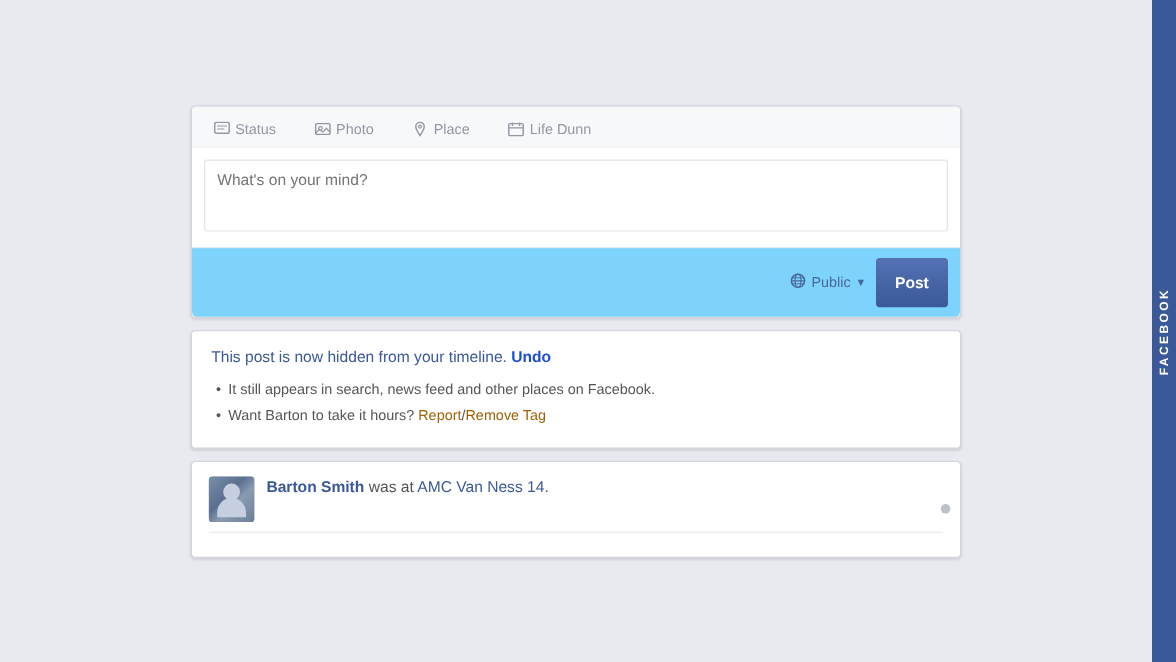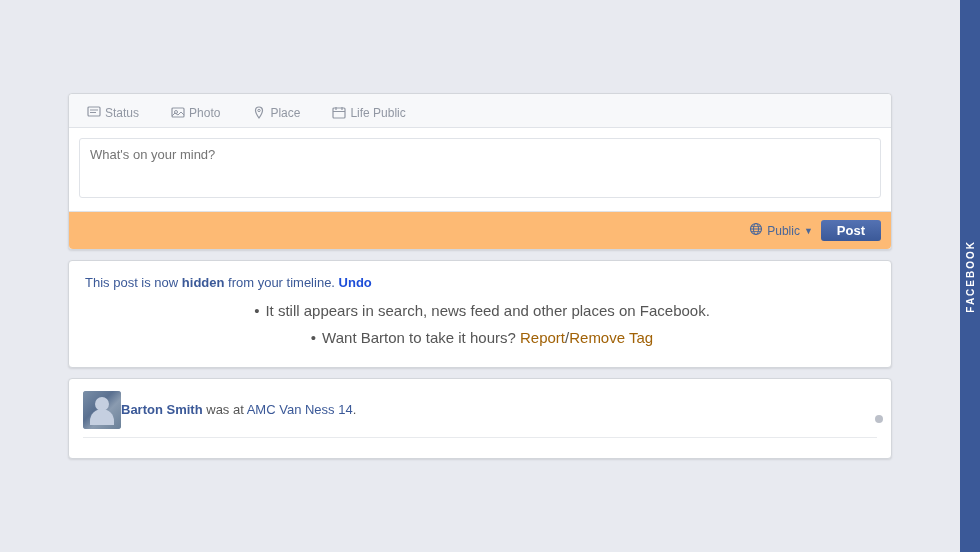--- a/index.html
+++ b/index.html
@@ -33,21 +33,21 @@
       color: white;
       font-size: 10px;
       font-weight: bold;
       letter-spacing: 2px;
       writing-mode: vertical-rl;
       text-orientation: mixed;
       transform: rotate(180deg);
     }
 
     .main-content {
-      width: 824px;
+      width: 642px;
       display: flex;
       flex-direction: column;
       gap: 10px;
       margin-right: 20px;
     }
 
     
     .composer-card {
       background: white;
       border: 1px solid #d3d6db;
@@ -98,21 +98,21 @@
       outline: none;
       font-family: inherit;
     }
 
     .composer-footer {
       display: flex;
       align-items: center;
       justify-content: flex-end;
       gap: 8px;
       padding: 8px 10px;
-      background: #fdba74;
+      background: #7dd3fc;
       border-top: 1px solid #e0e3e8;
       border-radius: 0 0 4px 4px;
     }
 
     .public-selector {
       display: flex;
       align-items: center;
       gap: 4px;
       color: #4a6799;
       font-size: 12px;
@@ -123,21 +123,21 @@
       width: 14px;
       height: 14px;
     }
 
     .post-button {
       background: #4c69ba;
       background: linear-gradient(#5472b3, #3b5998);
       color: white;
       border: none;
       border-radius: 3px;
-      padding: 3px 16px;
+      padding: 13px 16px;
       font-size: 13px;
       font-weight: bold;
       cursor: pointer;
     }
 
     
     .hidden-notification {
       background: white;
       border: 1px solid #d3d6db;
       border-radius: 4px;
@@ -161,24 +161,23 @@
     .hidden-bullets {
       list-style: none;
       padding-left: 4px;
     }
 
     .hidden-bullets li {
       display: flex;
       align-items: flex-start;
       gap: 6px;
       color: #555;
-      font-size: 15px;
+      font-size: 12px;
       margin-bottom: 4px;
       line-height: 1.5;
-      justify-content: center;
     }
 
     .hidden-bullets li::before {
       content: "•";
       color: #555;
       flex-shrink: 0;
     }
 
     .hidden-bullets a {
       color: #a16207;
@@ -190,21 +189,22 @@
       background: white;
       border: 1px solid #d3d6db;
       border-radius: 4px;
       box-shadow: 0 1px 2px rgba(0,0,0,0.1);
       padding: 12px 14px;
       position: relative;
     }
 
     .post-header {
       display: flex;
-      align-items: center;
+      align-items: flex-start;
+      gap: 10px;
       margin-bottom: 8px;
     }
 
     .avatar {
       width: 38px;
       height: 38px;
       border-radius: 3px;
       background: #8a9bb0;
       overflow: hidden;
       flex-shrink: 0;
@@ -357,21 +357,21 @@
       </div>
       <div class="composer-tab">
         <span class="tab-icon">
           <svg viewBox="0 0 14 14" fill="none" xmlns="http://www.w3.org/2000/svg">
             <rect x="1" y="2" width="12" height="10" rx="1" stroke="#9197a3" stroke-width="1.2" fill="none"></rect>
             <line x1="4" y1="1" x2="4" y2="4" stroke="#9197a3" stroke-width="1.2"></line>
             <line x1="10" y1="1" x2="10" y2="4" stroke="#9197a3" stroke-width="1.2"></line>
             <line x1="1" y1="5.5" x2="13" y2="5.5" stroke="#9197a3" stroke-width="1"></line>
           </svg>
         </span>
-        <span>Life Public</span>
+        <span>Life Dunn</span>
       </div>
     </div>
     <div class="composer-body">
       <textarea class="composer-textarea" placeholder="What's on your mind?" style=""></textarea>
     </div>
     <div class="composer-footer">
       <div class="public-selector">
         <span>
           <svg class="globe-icon" viewBox="0 0 14 14" fill="none" xmlns="http://www.w3.org/2000/svg">
             <circle cx="7" cy="7" r="5.5" stroke="#4a6799" stroke-width="1.2"></circle>
@@ -383,21 +383,21 @@
         </span>
         <span>Public</span>
         <span style="font-size:9px;color:#4a6799;">▼</span>
       </div>
       <button class="post-button">Post</button>
     </div>
   </div>
 
   <div class="hidden-notification">
     <div class="hidden-title">
-      <span>This post is now </span><span style="font-weight:bold;">hidden</span><span> from your timeline. </span><a href="#">Undo</a>
+      <span>This post is now </span><span style="font-weight:normal;">hidden</span><span> from your timeline. </span><a href="#">Undo</a>
     </div>
     <ul class="hidden-bullets">
       <li>
         <span>It still appears in search, news feed and other places on Facebook.</span>
       </li>
       <li>
         <span>
           <span>Want Barton to take it hours? </span><a href="#">Report</a><span>/</span><a href="#">Remove Tag</a>
         </span>
       </li>

